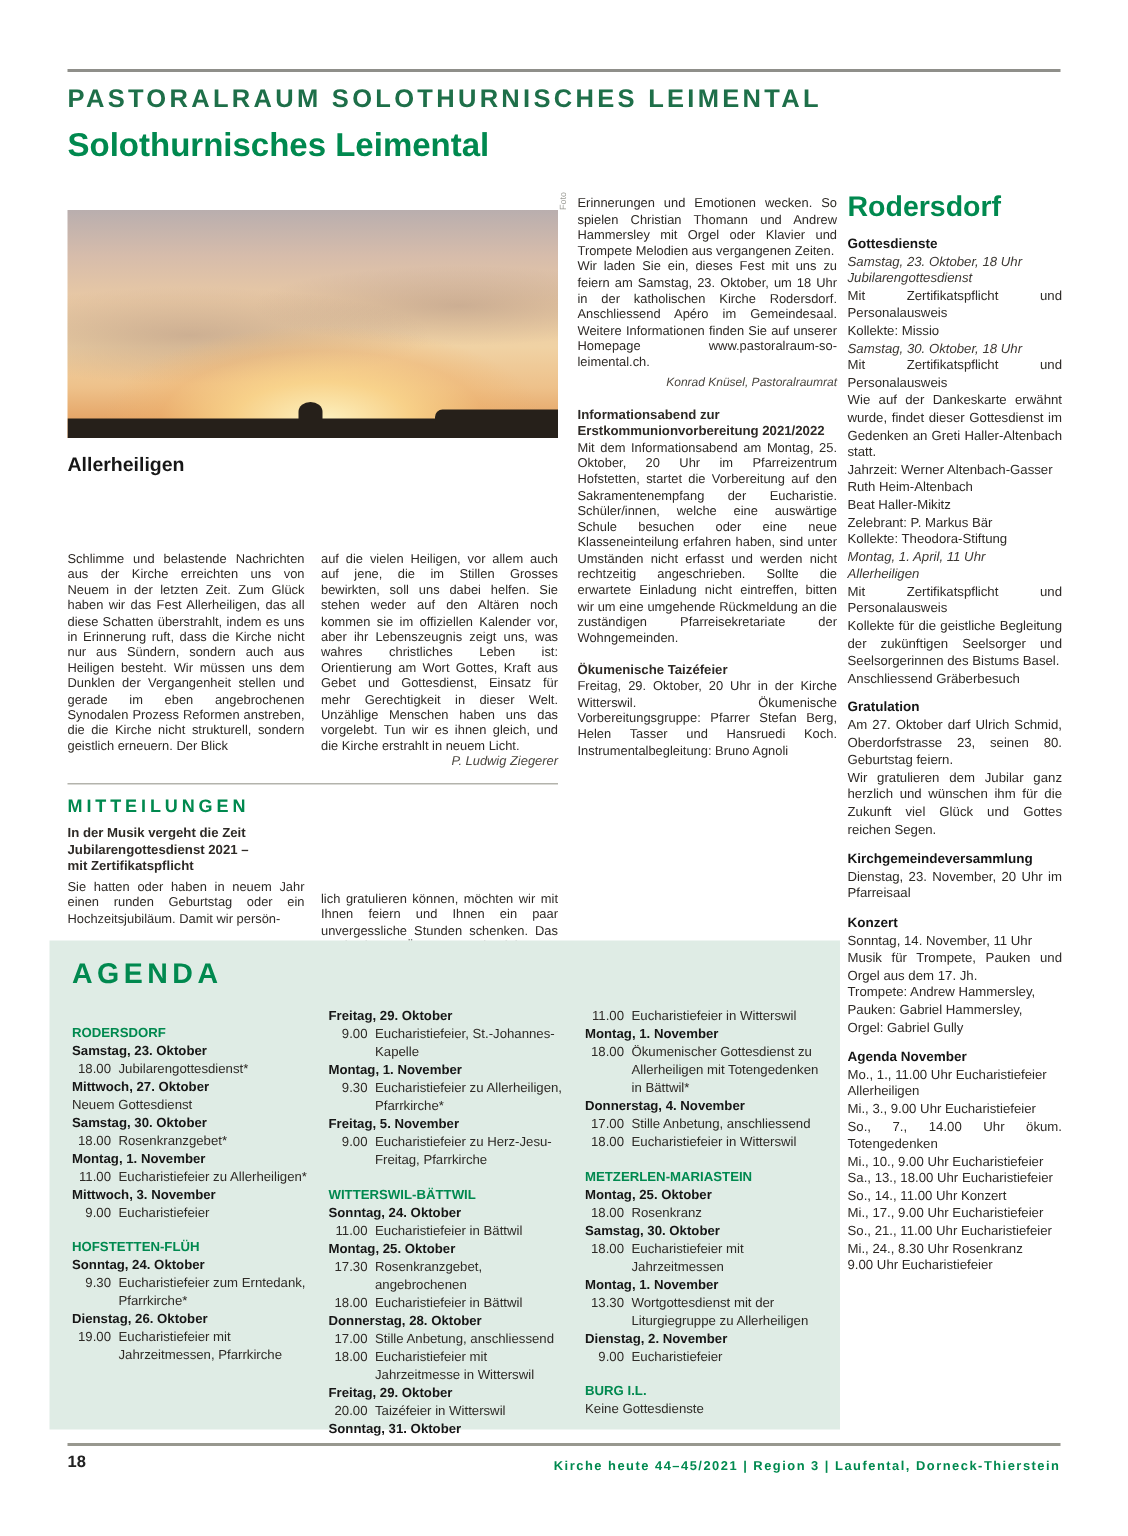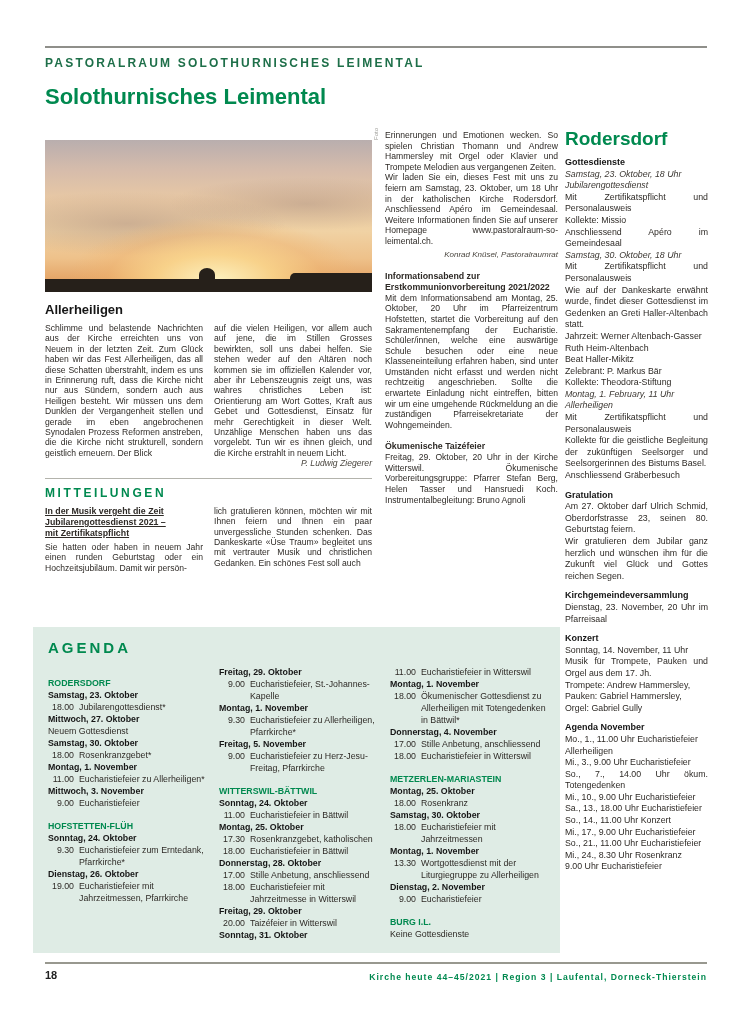--- a/index.html
+++ b/index.html
@@ -1,40 +1,40 @@
 <!DOCTYPE html>
 <html><head>
 <meta charset="utf-8">
 <style>
   html,body{margin:0;padding:0;background:#ffffff;}
   body{width:752px;height:1024px;position:relative;font-family:"Liberation Sans",sans-serif;color:#2e2a26;overflow:hidden;}
   .page{position:absolute;inset:0;}
   .rule-top{position:absolute;left:45px;top:46px;width:662px;height:2px;background:#8f8f8a;}
-  .kicker{position:absolute;left:45px;top:56px;font-size:12px;font-weight:bold;letter-spacing:2.2px;color:#1e6f49;}
+  .kicker{position:absolute;left:45px;top:56px;font-size:17px;font-weight:bold;letter-spacing:2.2px;color:#1e6f49;}
   .title{position:absolute;left:45px;top:84px;margin:0;font-size:22px;font-weight:bold;color:#00894f;}
 
   
   .left-block{position:absolute;left:45px;top:140px;width:327px;}
   .photo{height:152px;position:relative;overflow:hidden;
     background:
       radial-gradient(ellipse 60% 55% at 52% 92%, #fdf2c0 0%, rgba(250,214,140,.85) 30%, rgba(240,180,110,.4) 55%, rgba(240,180,110,0) 75%),
       radial-gradient(ellipse 70% 30% at 25% 55%, rgba(150,122,118,.38), rgba(150,122,118,0) 70%),
       radial-gradient(ellipse 60% 25% at 80% 42%, rgba(140,115,112,.32), rgba(140,115,112,0) 70%),
       linear-gradient(180deg,#b9aeae 0%,#d6bcab 20%,#e9c9a4 40%,#f0d2a4 60%,#eec18a 78%,#e5a567 92%,#dd9a5d 100%);}
   .photo-ridge{position:absolute;left:0;right:0;bottom:0;height:13px;background:#26201a;}
   .photo-ridge::before{content:"";position:absolute;left:47%;bottom:11px;width:16px;height:13px;background:#26201a;border-radius:50% 50% 0 0;}
   .photo-ridge::after{content:"";position:absolute;left:75%;bottom:10px;width:90px;height:9px;background:#26201a;border-radius:5px 5px 0 0;}
   .article-heading{margin-top:10px;font-size:13px;font-weight:bold;color:#161616;}
   .article-cols,.mitt-cols{display:flex;gap:11px;margin-top:6px;}
   .col{width:158px;font-size:8.6px;line-height:10.4px;}
-  .just{text-align:justify;}
+  .just{text-align:justify;margin-top:44px;}
   .author{font-style:italic;float:right;color:#4a463f;}
   .mitt-rule{margin-top:9px;height:1px;background:#b3b3ac;}
   .mitt-heading{margin-top:7px;color:#00894f;font-weight:bold;font-size:12px;letter-spacing:2.6px;}
-  .mitt-sub{font-weight:bold;font-size:8.8px;line-height:11px;text-decoration:underline;}
+  .mitt-sub{font-weight:bold;font-size:8.8px;line-height:11px;}
   .mitt-body{margin-top:3px;}
 
   
   .photo-credit{position:absolute;left:373px;top:128px;writing-mode:vertical-rl;transform:rotate(180deg);font-size:6px;color:#9a9a94;}
 
   
   .mid-col{position:absolute;left:385px;top:130px;width:173px;font-size:8.6px;line-height:10.6px;}
   .mid-col p{margin:0;}
   .byline{text-align:right;font-style:italic;font-size:8px;color:#4a463f;margin:3px 0 11px;}
   .m-heading{font-weight:bold;font-size:8.8px;line-height:10.8px;}
@@ -45,21 +45,21 @@
   .r-heading{color:#00894f;font-size:19px;font-weight:bold;margin-bottom:7px;}
   .r-section{margin-top:8px;}
   .r-section:first-child{margin-top:0;}
   .r-title{font-weight:bold;font-size:9px;line-height:11.6px;color:#161616;}
   .r-line{font-size:8.8px;line-height:11.6px;}
   .r-line.normal{text-align:justify;}
   .r-line.italic{font-style:italic;color:#3c3833;}
 
   
   .agenda{position:absolute;left:33px;top:627px;width:527px;height:326px;background:#dfece5;box-sizing:border-box;padding:10px 12px 0 15px;}
-  .a-heading{color:#00894f;font-weight:bold;font-size:15px;letter-spacing:3px;margin:2px 0 10px;}
+  .a-heading{color:#00894f;font-weight:bold;font-size:19px;letter-spacing:3px;margin:2px 0 10px;}
   .a-cols{display:flex;gap:13px;}
   .a-col{width:160px;font-size:8.8px;line-height:12px;}
   .a-note{margin-bottom:11px;}
   .a-place{color:#00894f;font-weight:bold;margin-top:11px;}
   .a-day{font-weight:bold;color:#161616;}
   .a-entry{display:flex;}
   .a-time{flex:none;width:26px;text-align:right;margin-right:5px;}
   .a-text{flex:1;}
 
   
@@ -114,30 +114,29 @@
 
   <div class="right-col">
     <div class="r-heading">Rodersdorf</div>
     <div id="rodersdorf-sections">
         <div class="r-section">
           <div class="r-title">Gottesdienste</div>
           <div class="r-line italic">Samstag, 23. Oktober, 18 Uhr</div>
           <div class="r-line italic">Jubilarengottesdienst</div>
           <div class="r-line normal">Mit Zertifikatspflicht und Personalausweis</div>
           <div class="r-line normal">Kollekte: Missio</div>
-          <div class="r-line normal">Anschliessend Apéro im Gemeindesaal</div>
           <div class="r-line italic">Samstag, 30. Oktober, 18 Uhr</div>
           <div class="r-line normal">Mit Zertifikatspflicht und Personalausweis</div>
           <div class="r-line normal">Wie auf der Dankeskarte erwähnt wurde, findet dieser Gottesdienst im Gedenken an Greti Haller-Altenbach statt.</div>
           <div class="r-line normal">Jahrzeit: Werner Altenbach-Gasser</div>
           <div class="r-line normal">Ruth Heim-Altenbach</div>
           <div class="r-line normal">Beat Haller-Mikitz</div>
           <div class="r-line normal">Zelebrant: P. Markus Bär</div>
           <div class="r-line normal">Kollekte: Theodora-Stiftung</div>
-          <div class="r-line italic">Montag, 1. February, 11 Uhr</div>
+          <div class="r-line italic">Montag, 1. April, 11 Uhr</div>
           <div class="r-line italic">Allerheiligen</div>
           <div class="r-line normal">Mit Zertifikatspflicht und Personalausweis</div>
           <div class="r-line normal">Kollekte für die geistliche Begleitung der zukünftigen Seelsorger und Seelsorgerinnen des Bistums Basel.</div>
           <div class="r-line normal">Anschliessend Gräberbesuch</div>
         </div>
         <div class="r-section">
           <div class="r-title">Gratulation</div>
           <div class="r-line normal">Am 27. Oktober darf Ulrich Schmid, Oberdorfstrasse 23, seinen 80. Geburtstag feiern.</div>
           <div class="r-line normal">Wir gratulieren dem Jubilar ganz herzlich und wünschen ihm für die Zukunft viel Glück und Gottes reichen Segen.</div>
         </div>
@@ -227,21 +226,21 @@
           </div>
           <div class="a-place">WITTERSWIL-BÄTTWIL</div>
           <div class="a-day">Sonntag, 24. Oktober</div>
           <div class="a-entry">
             <span class="a-time">11.00</span>
             <span class="a-text">Eucharistiefeier in Bättwil</span>
           </div>
           <div class="a-day">Montag, 25. Oktober</div>
           <div class="a-entry">
             <span class="a-time">17.30</span>
-            <span class="a-text">Rosenkranzgebet, katholischen</span>
+            <span class="a-text">Rosenkranzgebet, angebrochenen</span>
           </div>
           <div class="a-entry">
             <span class="a-time">18.00</span>
             <span class="a-text">Eucharistiefeier in Bättwil</span>
           </div>
           <div class="a-day">Donnerstag, 28. Oktober</div>
           <div class="a-entry">
             <span class="a-time">17.00</span>
             <span class="a-text">Stille Anbetung, anschliessend</span>
           </div>

